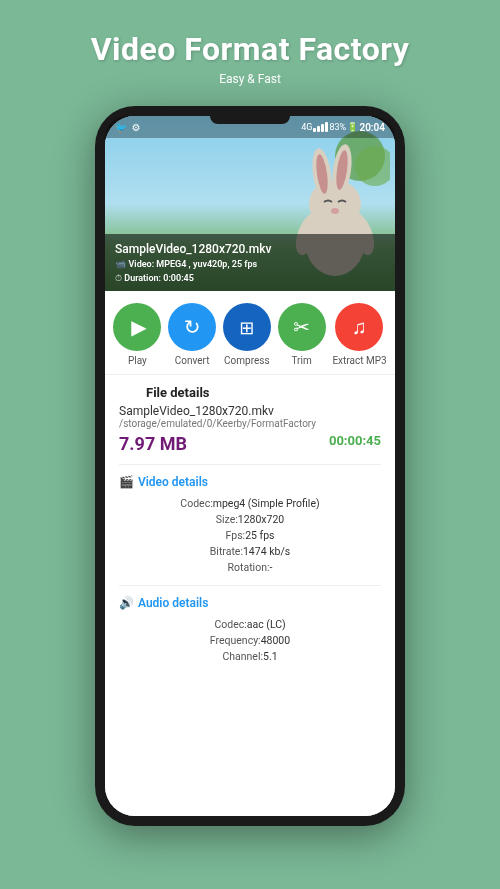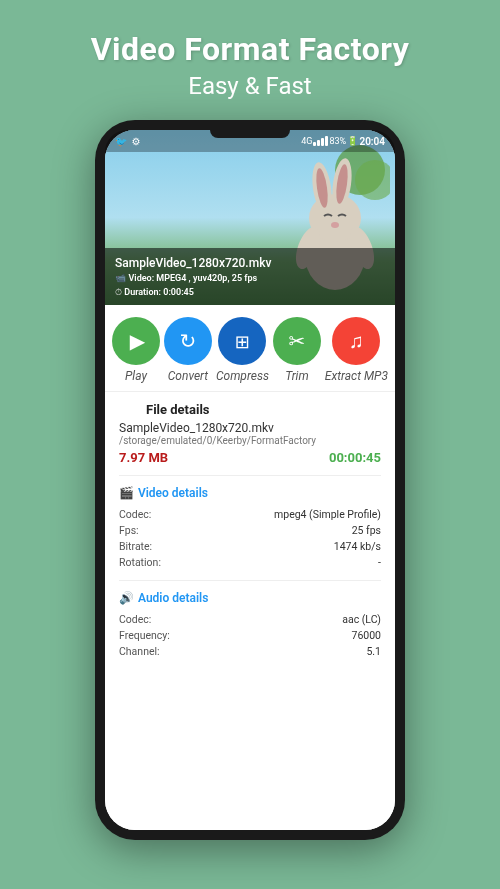--- a/index.html
+++ b/index.html
@@ -19,21 +19,21 @@
       color: white;
       font-size: 32px;
       font-weight: 700;
       margin-top: 30px;
       letter-spacing: 0.5px;
       text-shadow: 1px 1px 3px rgba(0,0,0,0.2);
     }
 
     .app-subtitle {
       color: white;
-      font-size: 24px;
+      font-size: 12px;
       font-weight: 400;
       margin-top: 4px;
       margin-bottom: 20px;
     }
 
     .phone-outer {
       width: 310px;
       height: 720px;
       background: #1a1a1a;
       border-radius: 40px;
@@ -182,23 +182,22 @@
       font-size: 22px;
     }
 
     .btn-play { background: #4caf50; }
     .btn-convert { background: #2196f3; }
     .btn-compress { background: #1565c0; }
     .btn-trim { background: #4caf50; }
     .btn-extract { background: #f44336; }
 
     .action-btn-label {
-      font-size: 12px;
+      font-size: 10px;
       color: #555;
-      font-style: italic;
     }
 
     
     .content-area {
       flex: 1;
       background: white;
       overflow-y: auto;
       padding: 10px 14px;
     }
 
@@ -220,23 +219,23 @@
       color: #777;
     }
 
     .file-meta-row {
       display: flex;
       justify-content: space-between;
       margin-top: 4px;
     }
 
     .file-size {
-      font-size: 13px;
+      font-size: 18px;
       font-weight: 700;
-      color: #b91c1c;
+      color: #701a75;
     }
 
     .file-duration {
       font-size: 13px;
       font-weight: 700;
       color: #4caf50;
     }
 
     .divider {
       height: 1px;
@@ -249,21 +248,21 @@
       font-weight: 600;
       color: #2196f3;
       margin-bottom: 6px;
       display: flex;
       align-items: center;
       gap: 4px;
     }
 
     .detail-row {
       display: flex;
-      justify-content: space-between;
+      justify-content: center;
       font-size: 10.5px;
       color: #333;
       padding: 1.5px 0;
     }
 
     .detail-label {
       color: #555;
     }
 
     .detail-value {
@@ -409,20 +408,24 @@
         <div class="detail-section-title">
           <span>🎬</span>
           <span>Video details</span>
         </div>
         <div id="video-detail-rows">
             <div class="detail-row">
               <span class="detail-label">Codec:</span>
               <span class="detail-value">mpeg4 (Simple Profile)</span>
             </div>
             <div class="detail-row">
+              <span class="detail-label">Size:</span>
+              <span class="detail-value">1280x720</span>
+            </div>
+            <div class="detail-row">
               <span class="detail-label">Fps:</span>
               <span class="detail-value">25 fps</span>
             </div>
             <div class="detail-row">
               <span class="detail-label">Bitrate:</span>
               <span class="detail-value">1474 kb/s</span>
             </div>
             <div class="detail-row">
               <span class="detail-label">Rotation:</span>
               <span class="detail-value">-</span>
@@ -437,21 +440,21 @@
           <span>🔊</span>
           <span>Audio details</span>
         </div>
         <div id="audio-detail-rows">
             <div class="detail-row">
               <span class="detail-label">Codec:</span>
               <span class="detail-value">aac (LC)</span>
             </div>
             <div class="detail-row">
               <span class="detail-label">Frequency:</span>
-              <span class="detail-value">76000</span>
+              <span class="detail-value">48000</span>
             </div>
             <div class="detail-row">
               <span class="detail-label">Channel:</span>
               <span class="detail-value">5.1</span>
             </div>
           </div>
       </div>
 
     </div>
   </div>

